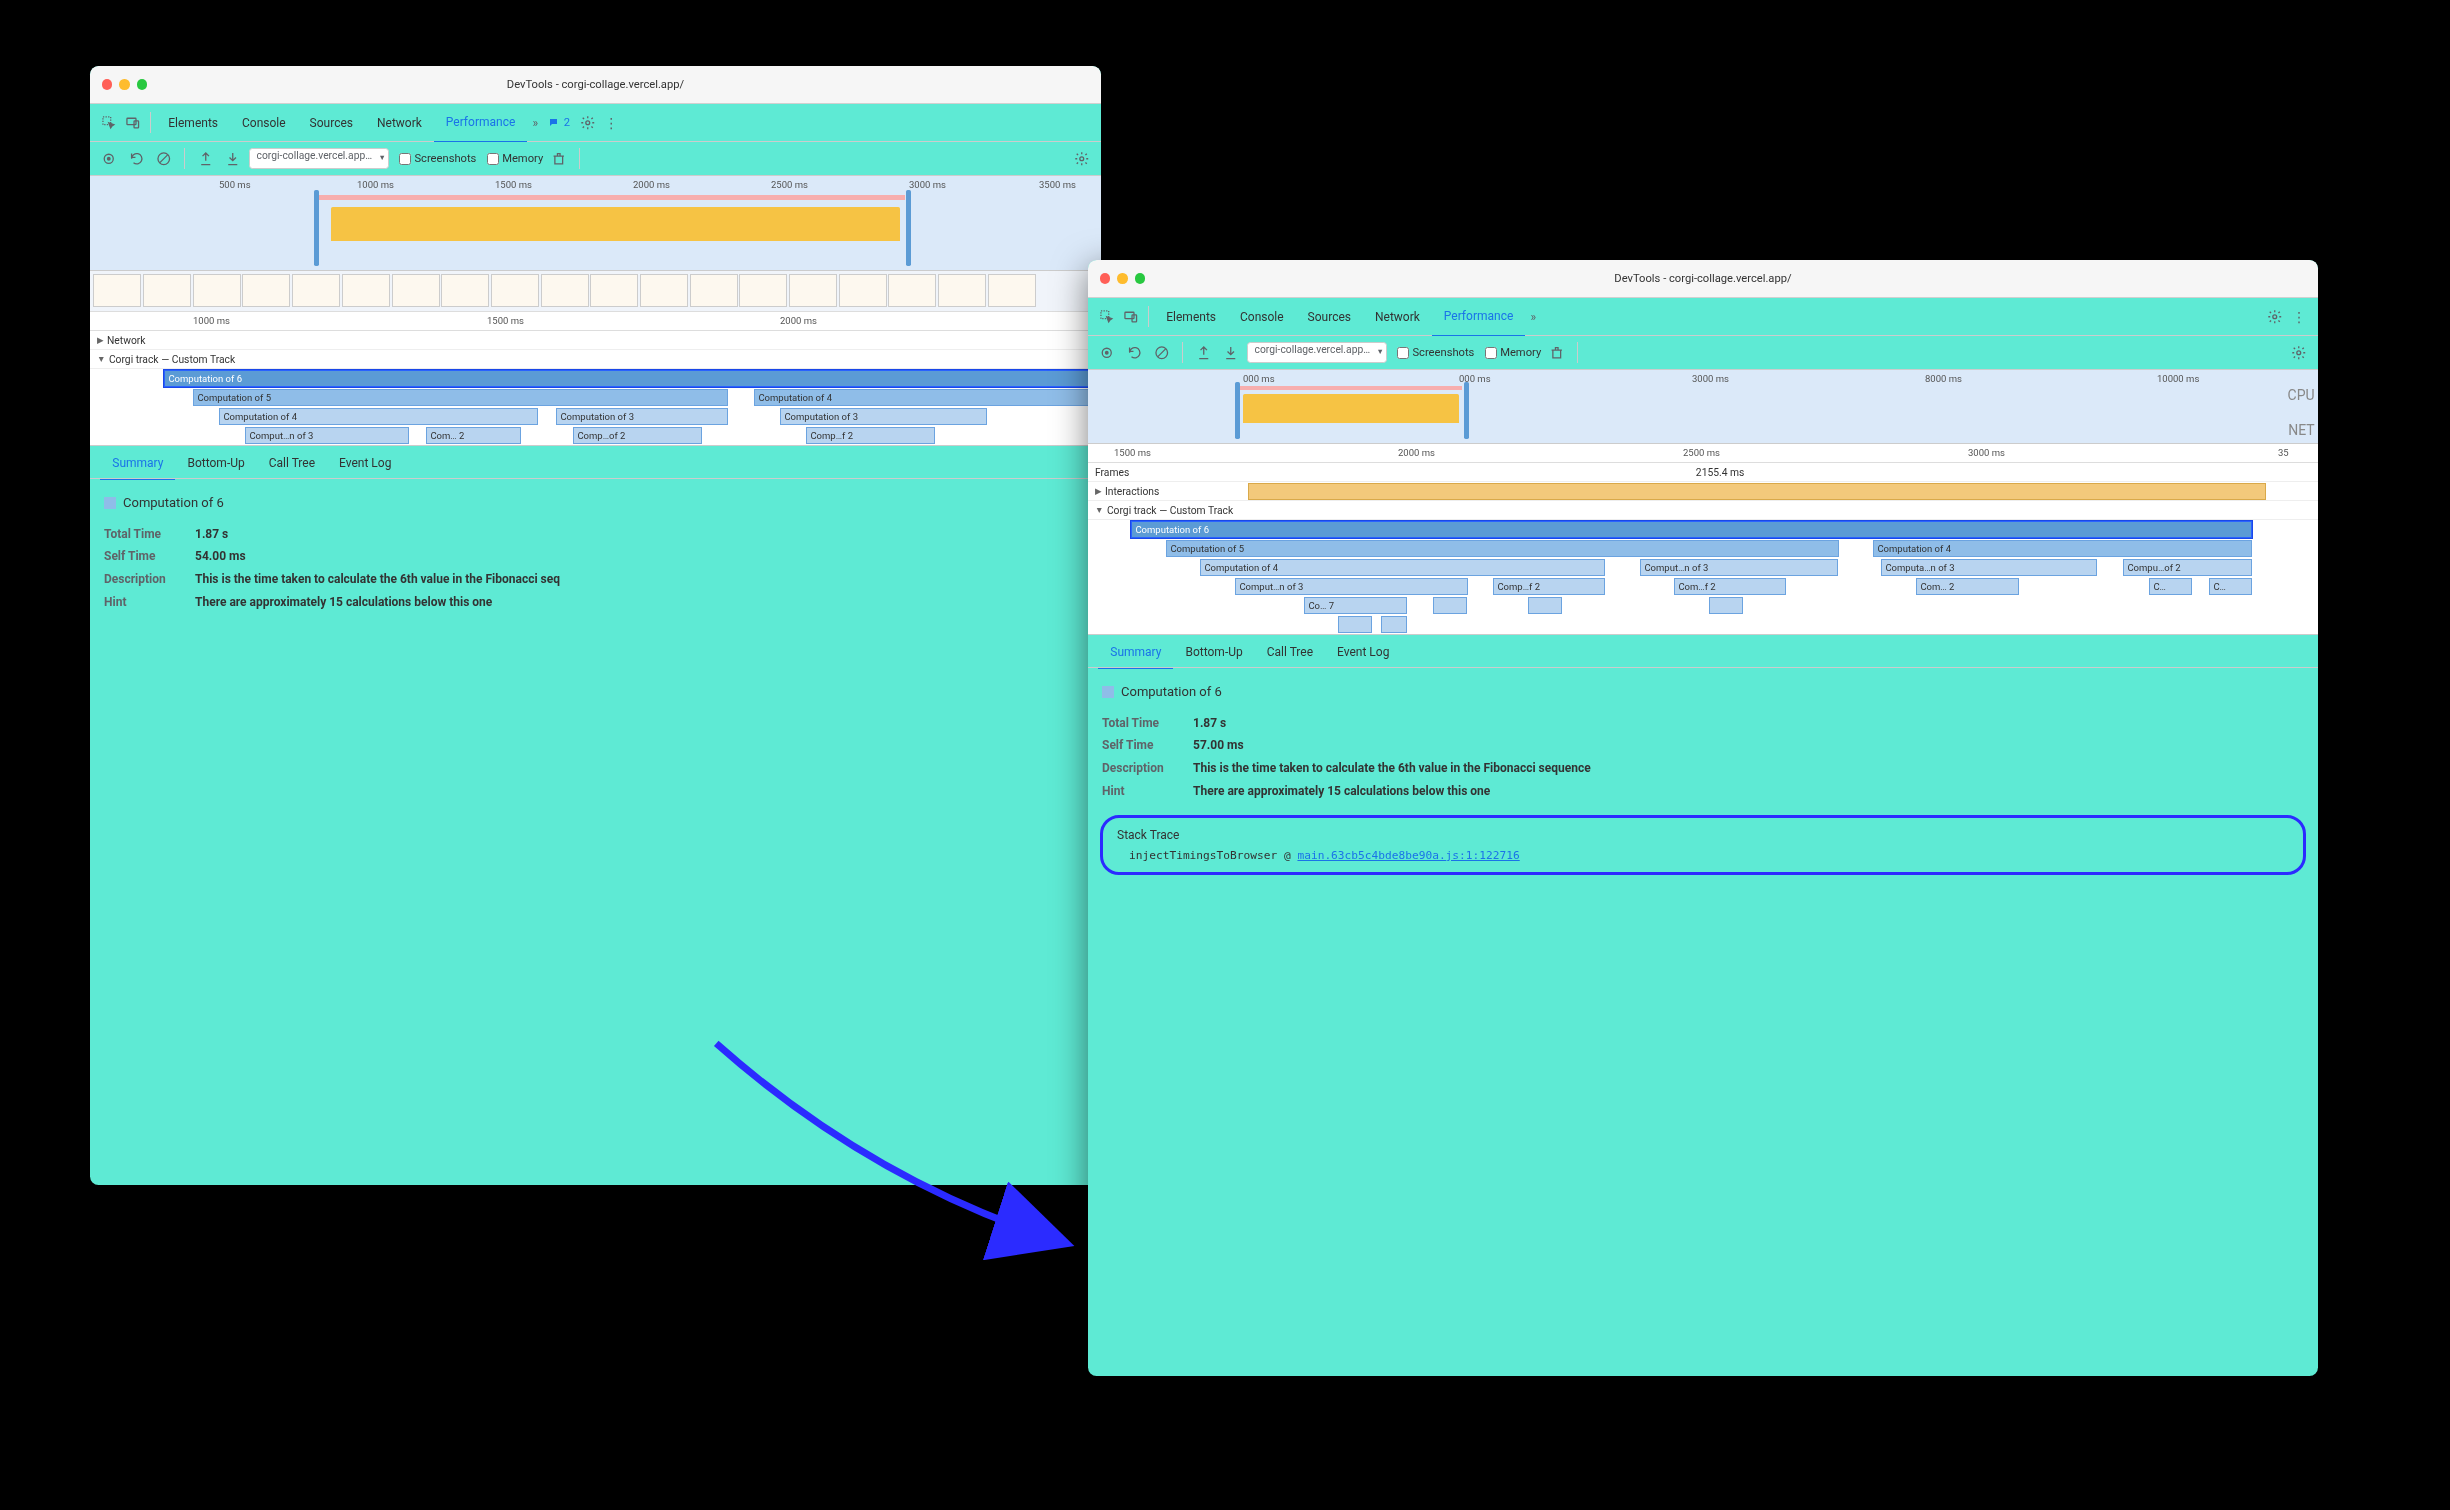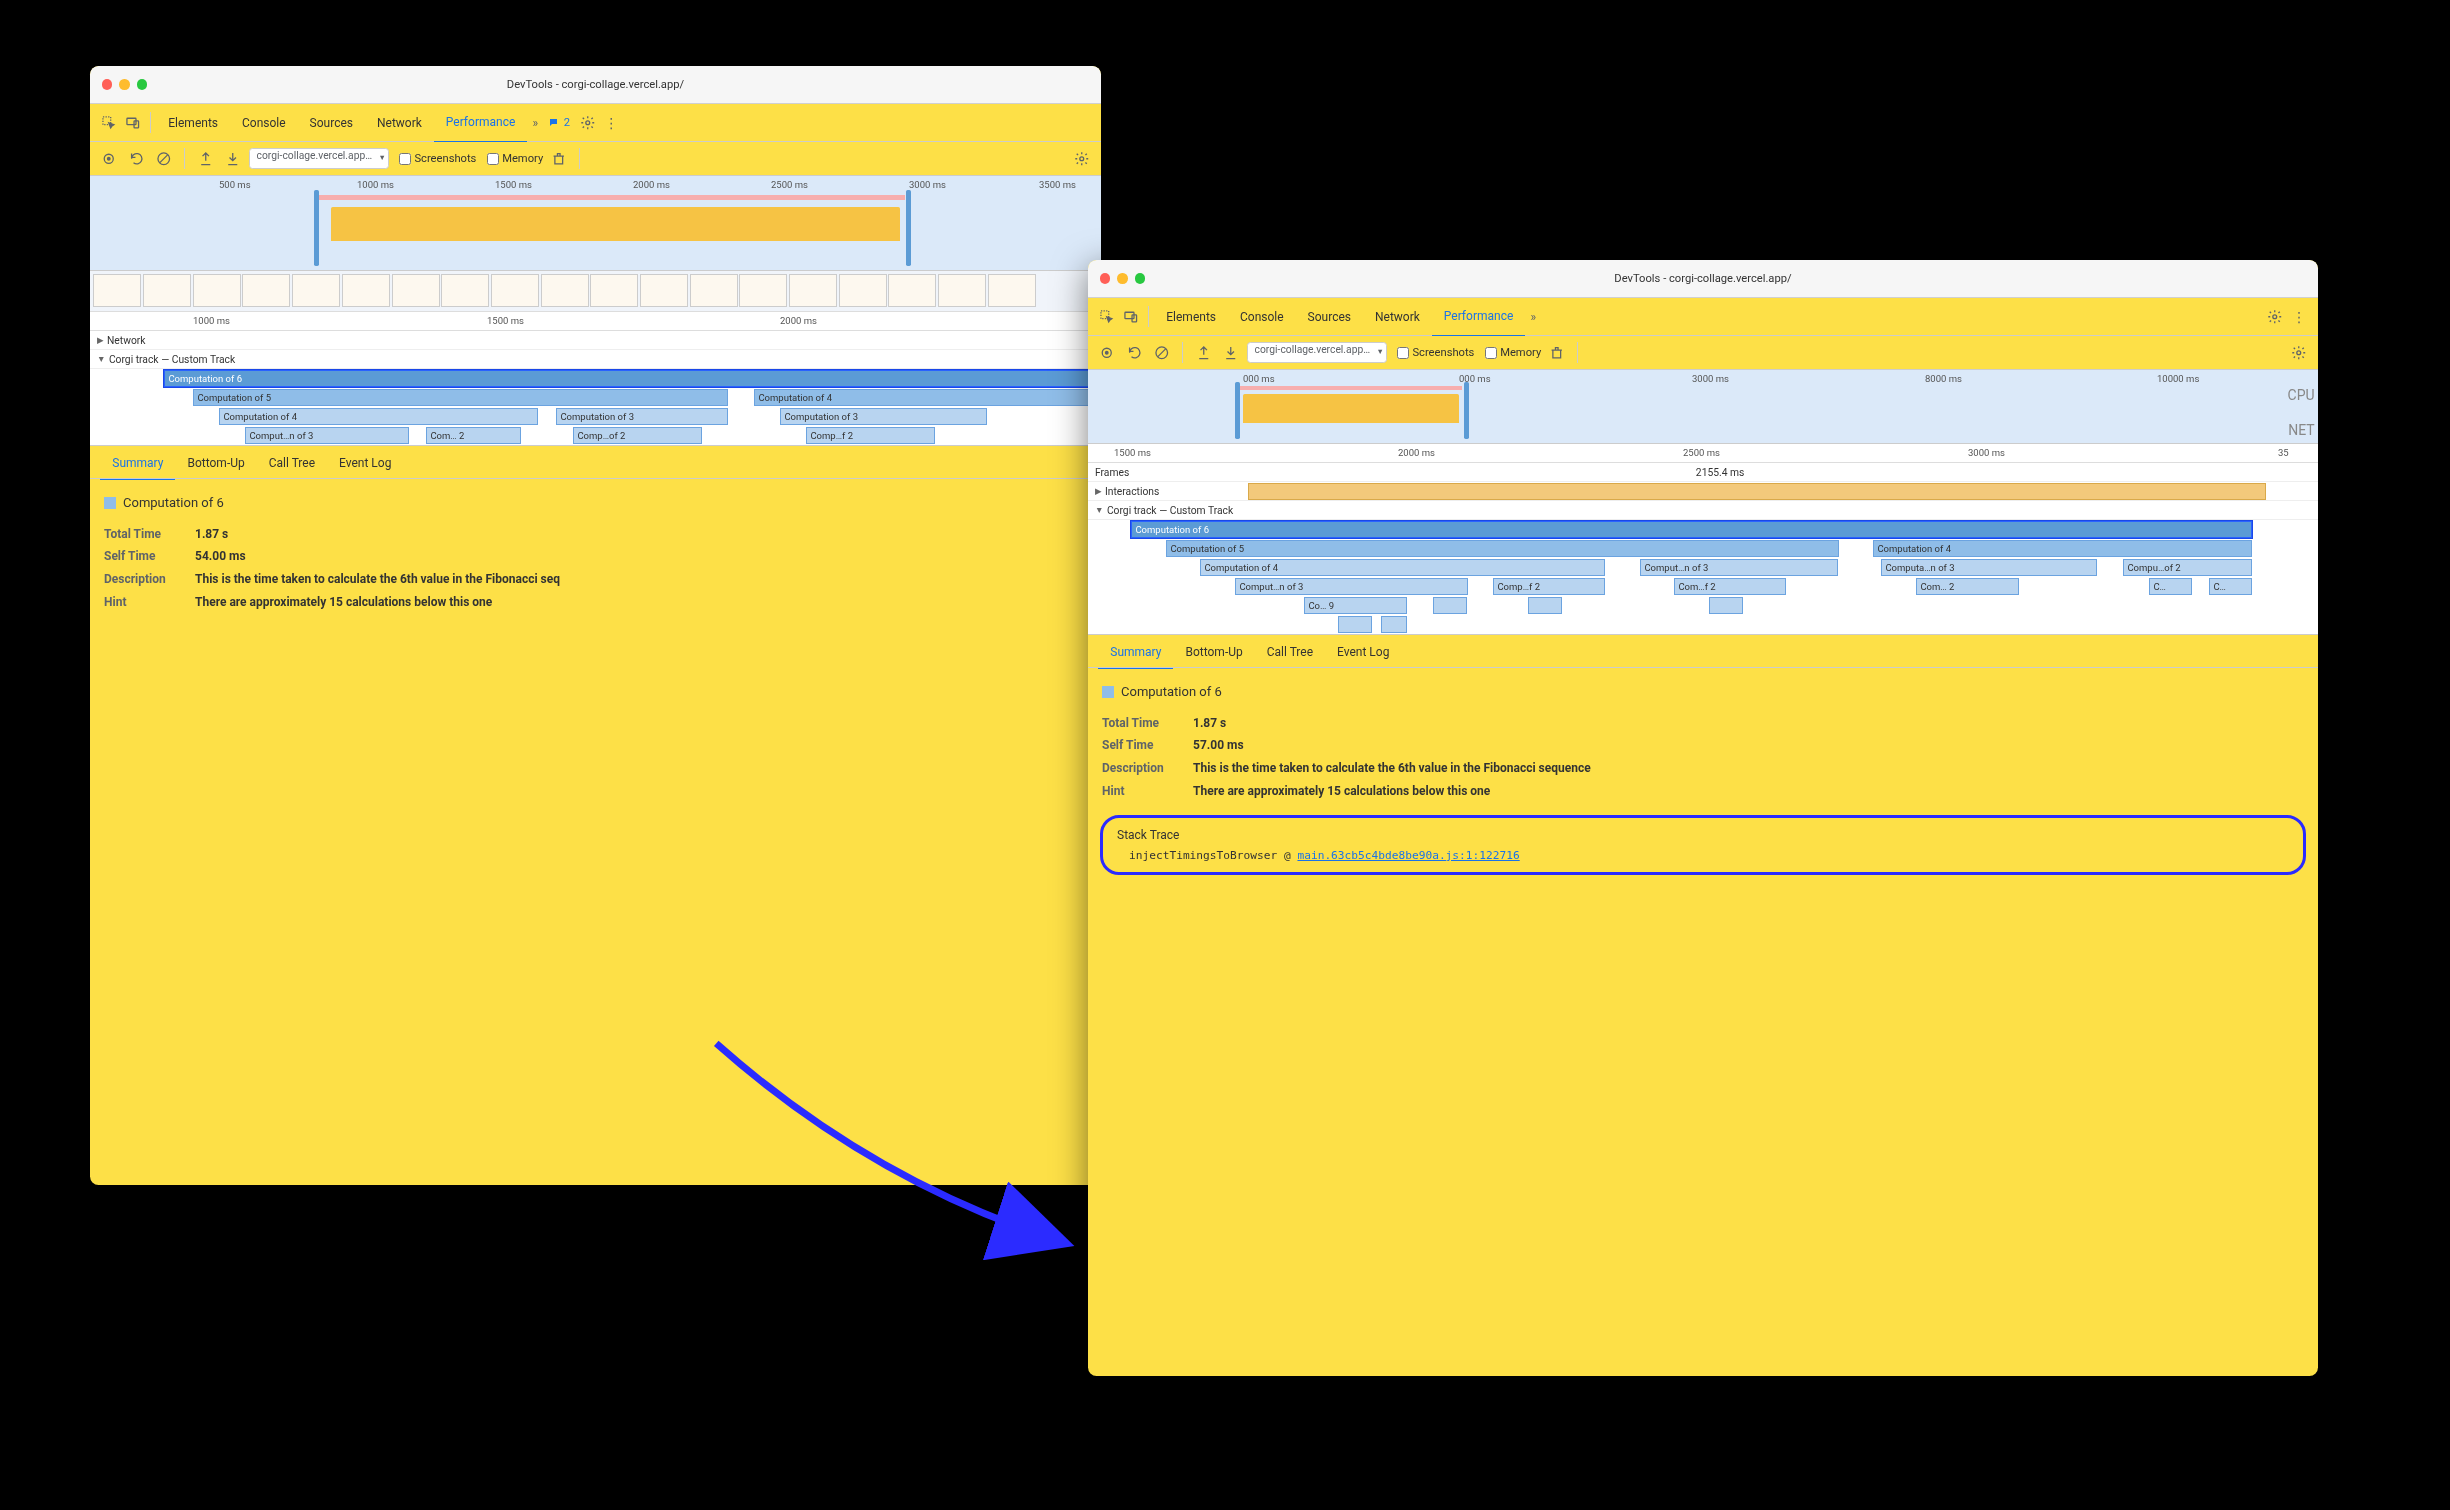--- a/index.html
+++ b/index.html
@@ -8,21 +8,21 @@
     font-family: -apple-system, BlinkMacSystemFont, "Segoe UI", Roboto, sans-serif;
     font-size: 11.2px;
     color: #333;
     width: 2450px;
     height: 1511px;
     transform-origin: top left;
     position: relative;
   }
   .window {
     position: absolute;
-    background: #fde047;
+    background: #5eead4;
     border-radius: 8.6px;
     box-shadow: 0 8.6px 34px rgba(0,0,0,0.5);
     overflow: hidden;
   }
   .w1 { left: 90px; top: 66px; width: 1011px; height: 1119px; }
   .w2 { left: 1088px; top: 260px; width: 1230px; height: 1116px; }
 
   .titlebar {
     height: 38px;
     background: #f6f6f6;
@@ -509,21 +509,21 @@
     </div>
     <div class="frow">
       <div class="fblk light" style="left:147px; width:233px">Comput…n of 3</div>
       <div class="fblk light" style="left:405px; width:112px">Comp…f 2</div>
       <div class="fblk light" style="left:586px; width:112px">Com…f 2</div>
       <div class="fblk light" style="left:828px; width:103px">Com… 2</div>
       <div class="fblk light" style="left:1061px; width:43px">C…</div>
       <div class="fblk light" style="left:1121px; width:43px">C…</div>
     </div>
     <div class="frow">
-      <div class="fblk light" style="left:216px; width:103px">Co… 9</div>
+      <div class="fblk light" style="left:216px; width:103px">Co… 7</div>
       <div class="fblk light" style="left:345px; width:34px"></div>
       <div class="fblk light" style="left:440px; width:34px"></div>
       <div class="fblk light" style="left:621px; width:34px"></div>
     </div>
     <div class="frow">
       <div class="fblk light" style="left:250px; width:34px"></div>
       <div class="fblk light" style="left:293px; width:26px"></div>
     </div>
   </div>
 

